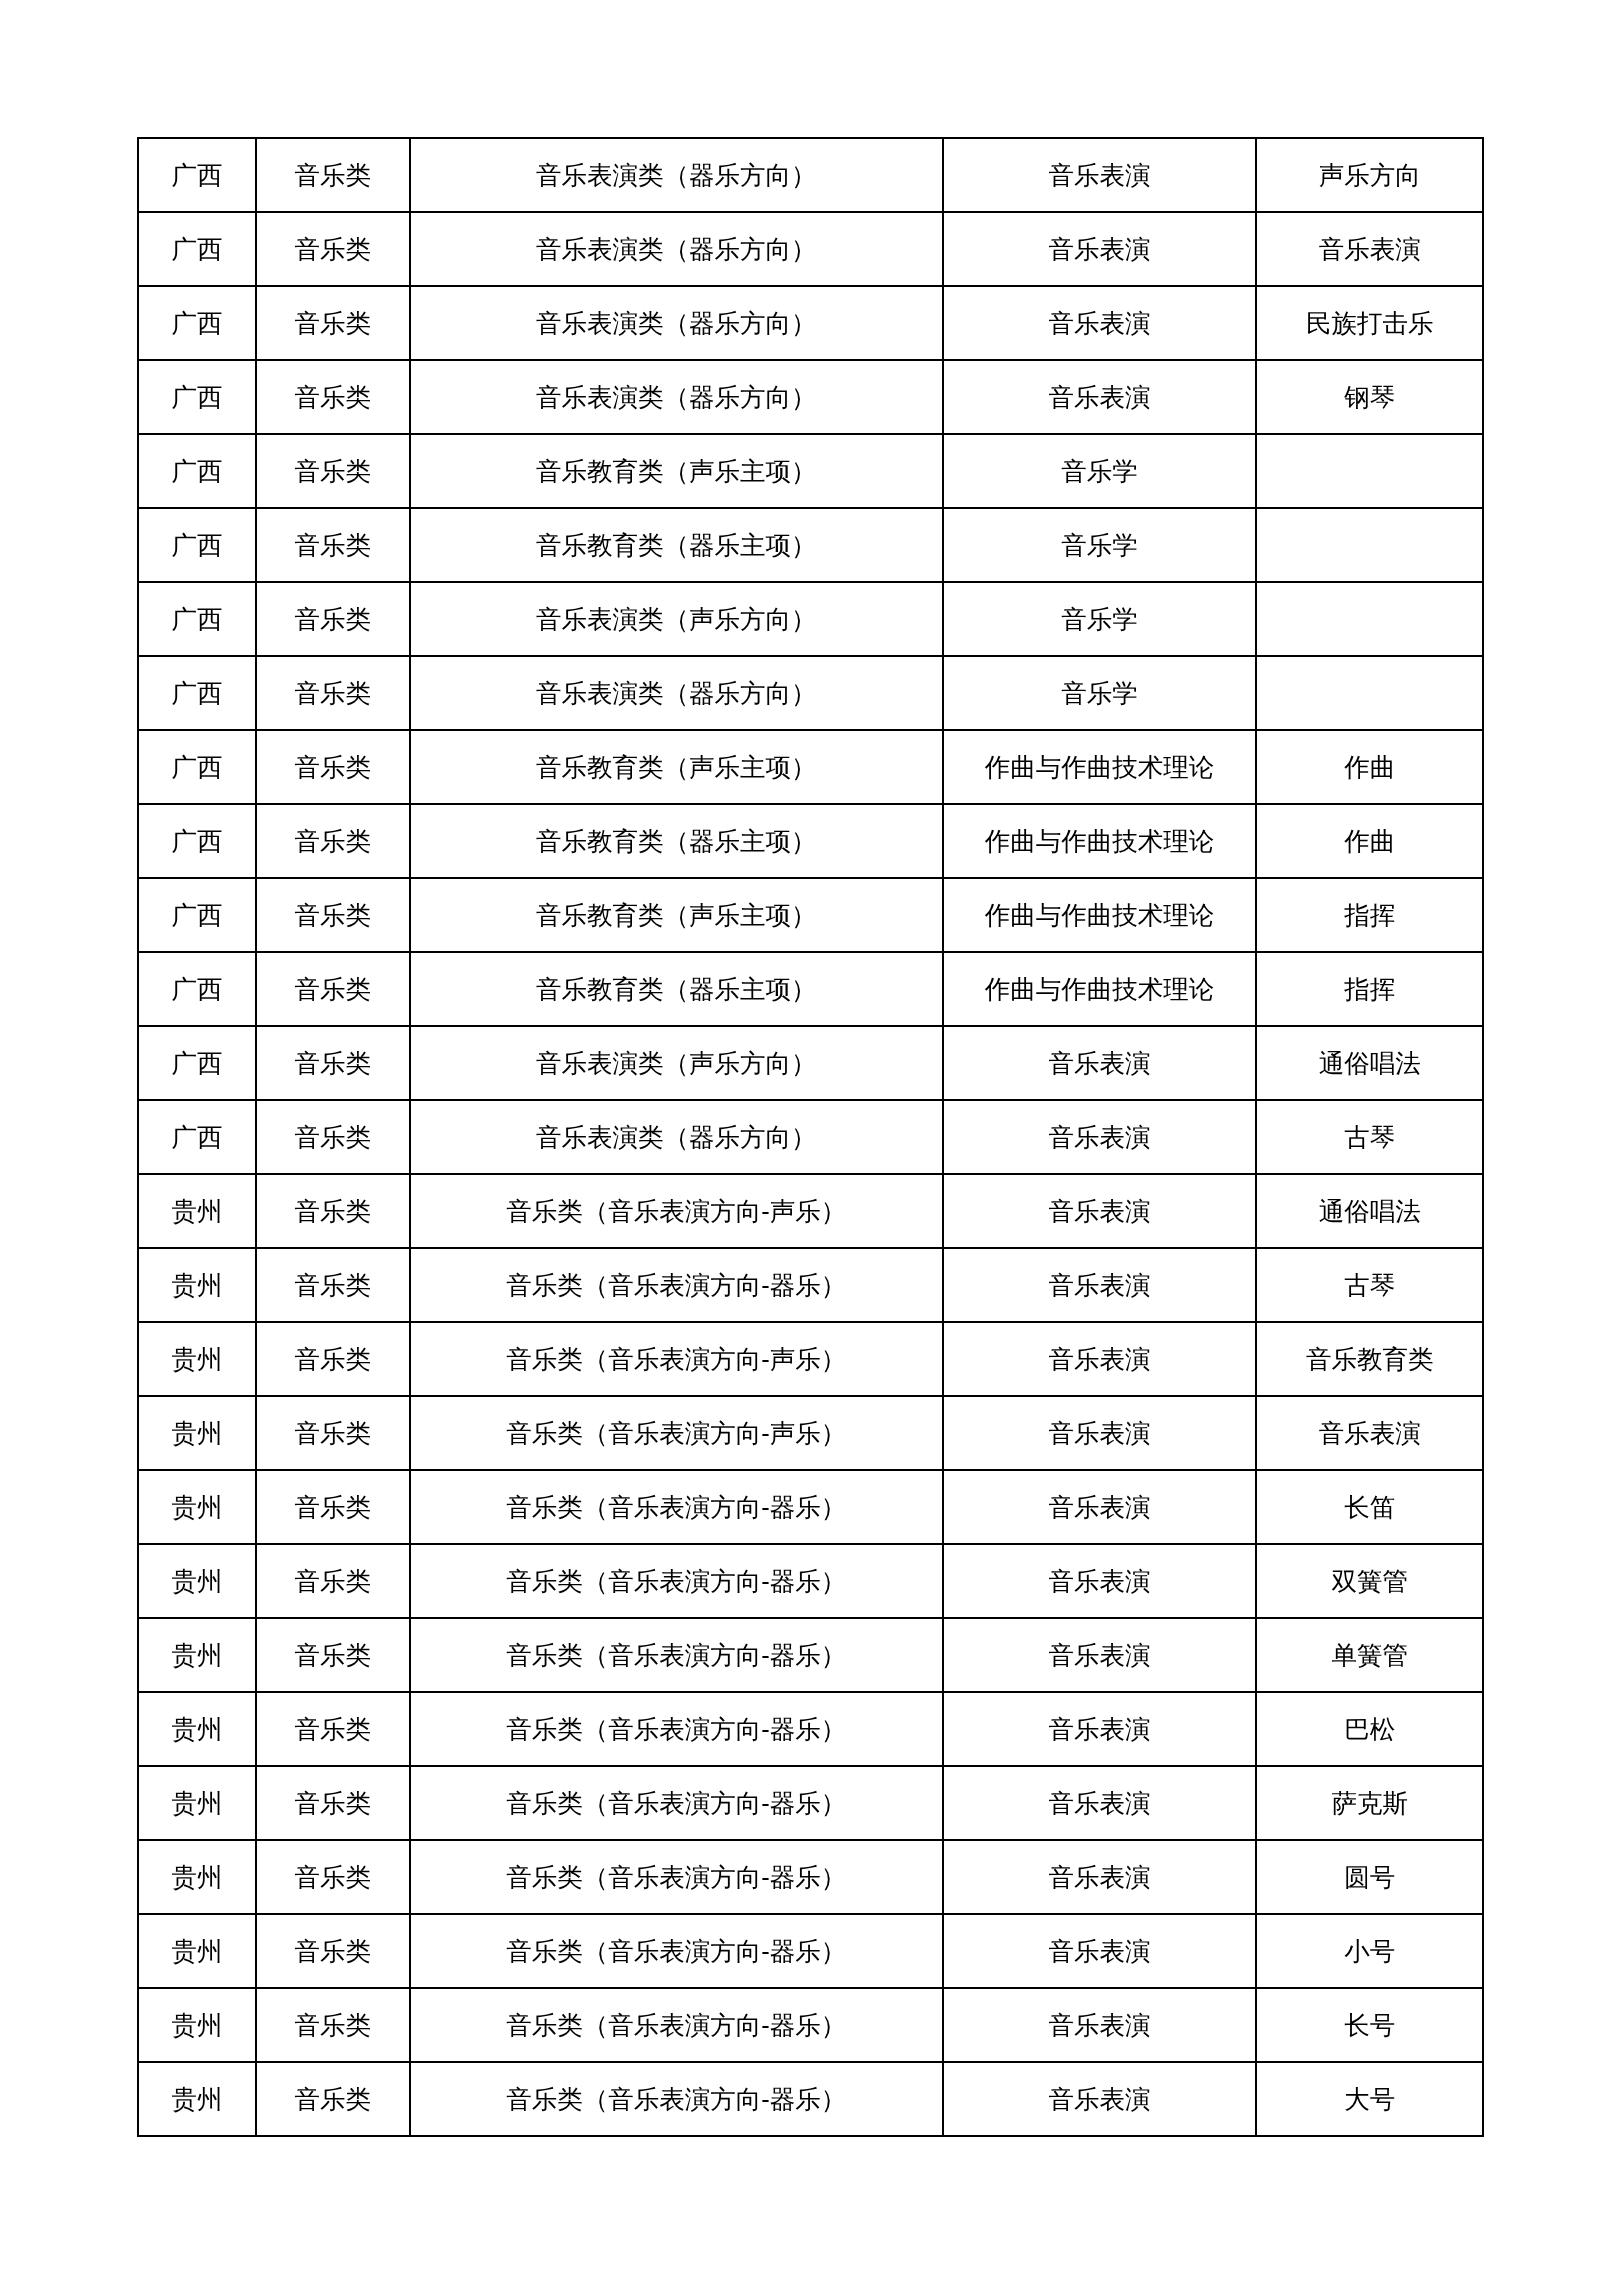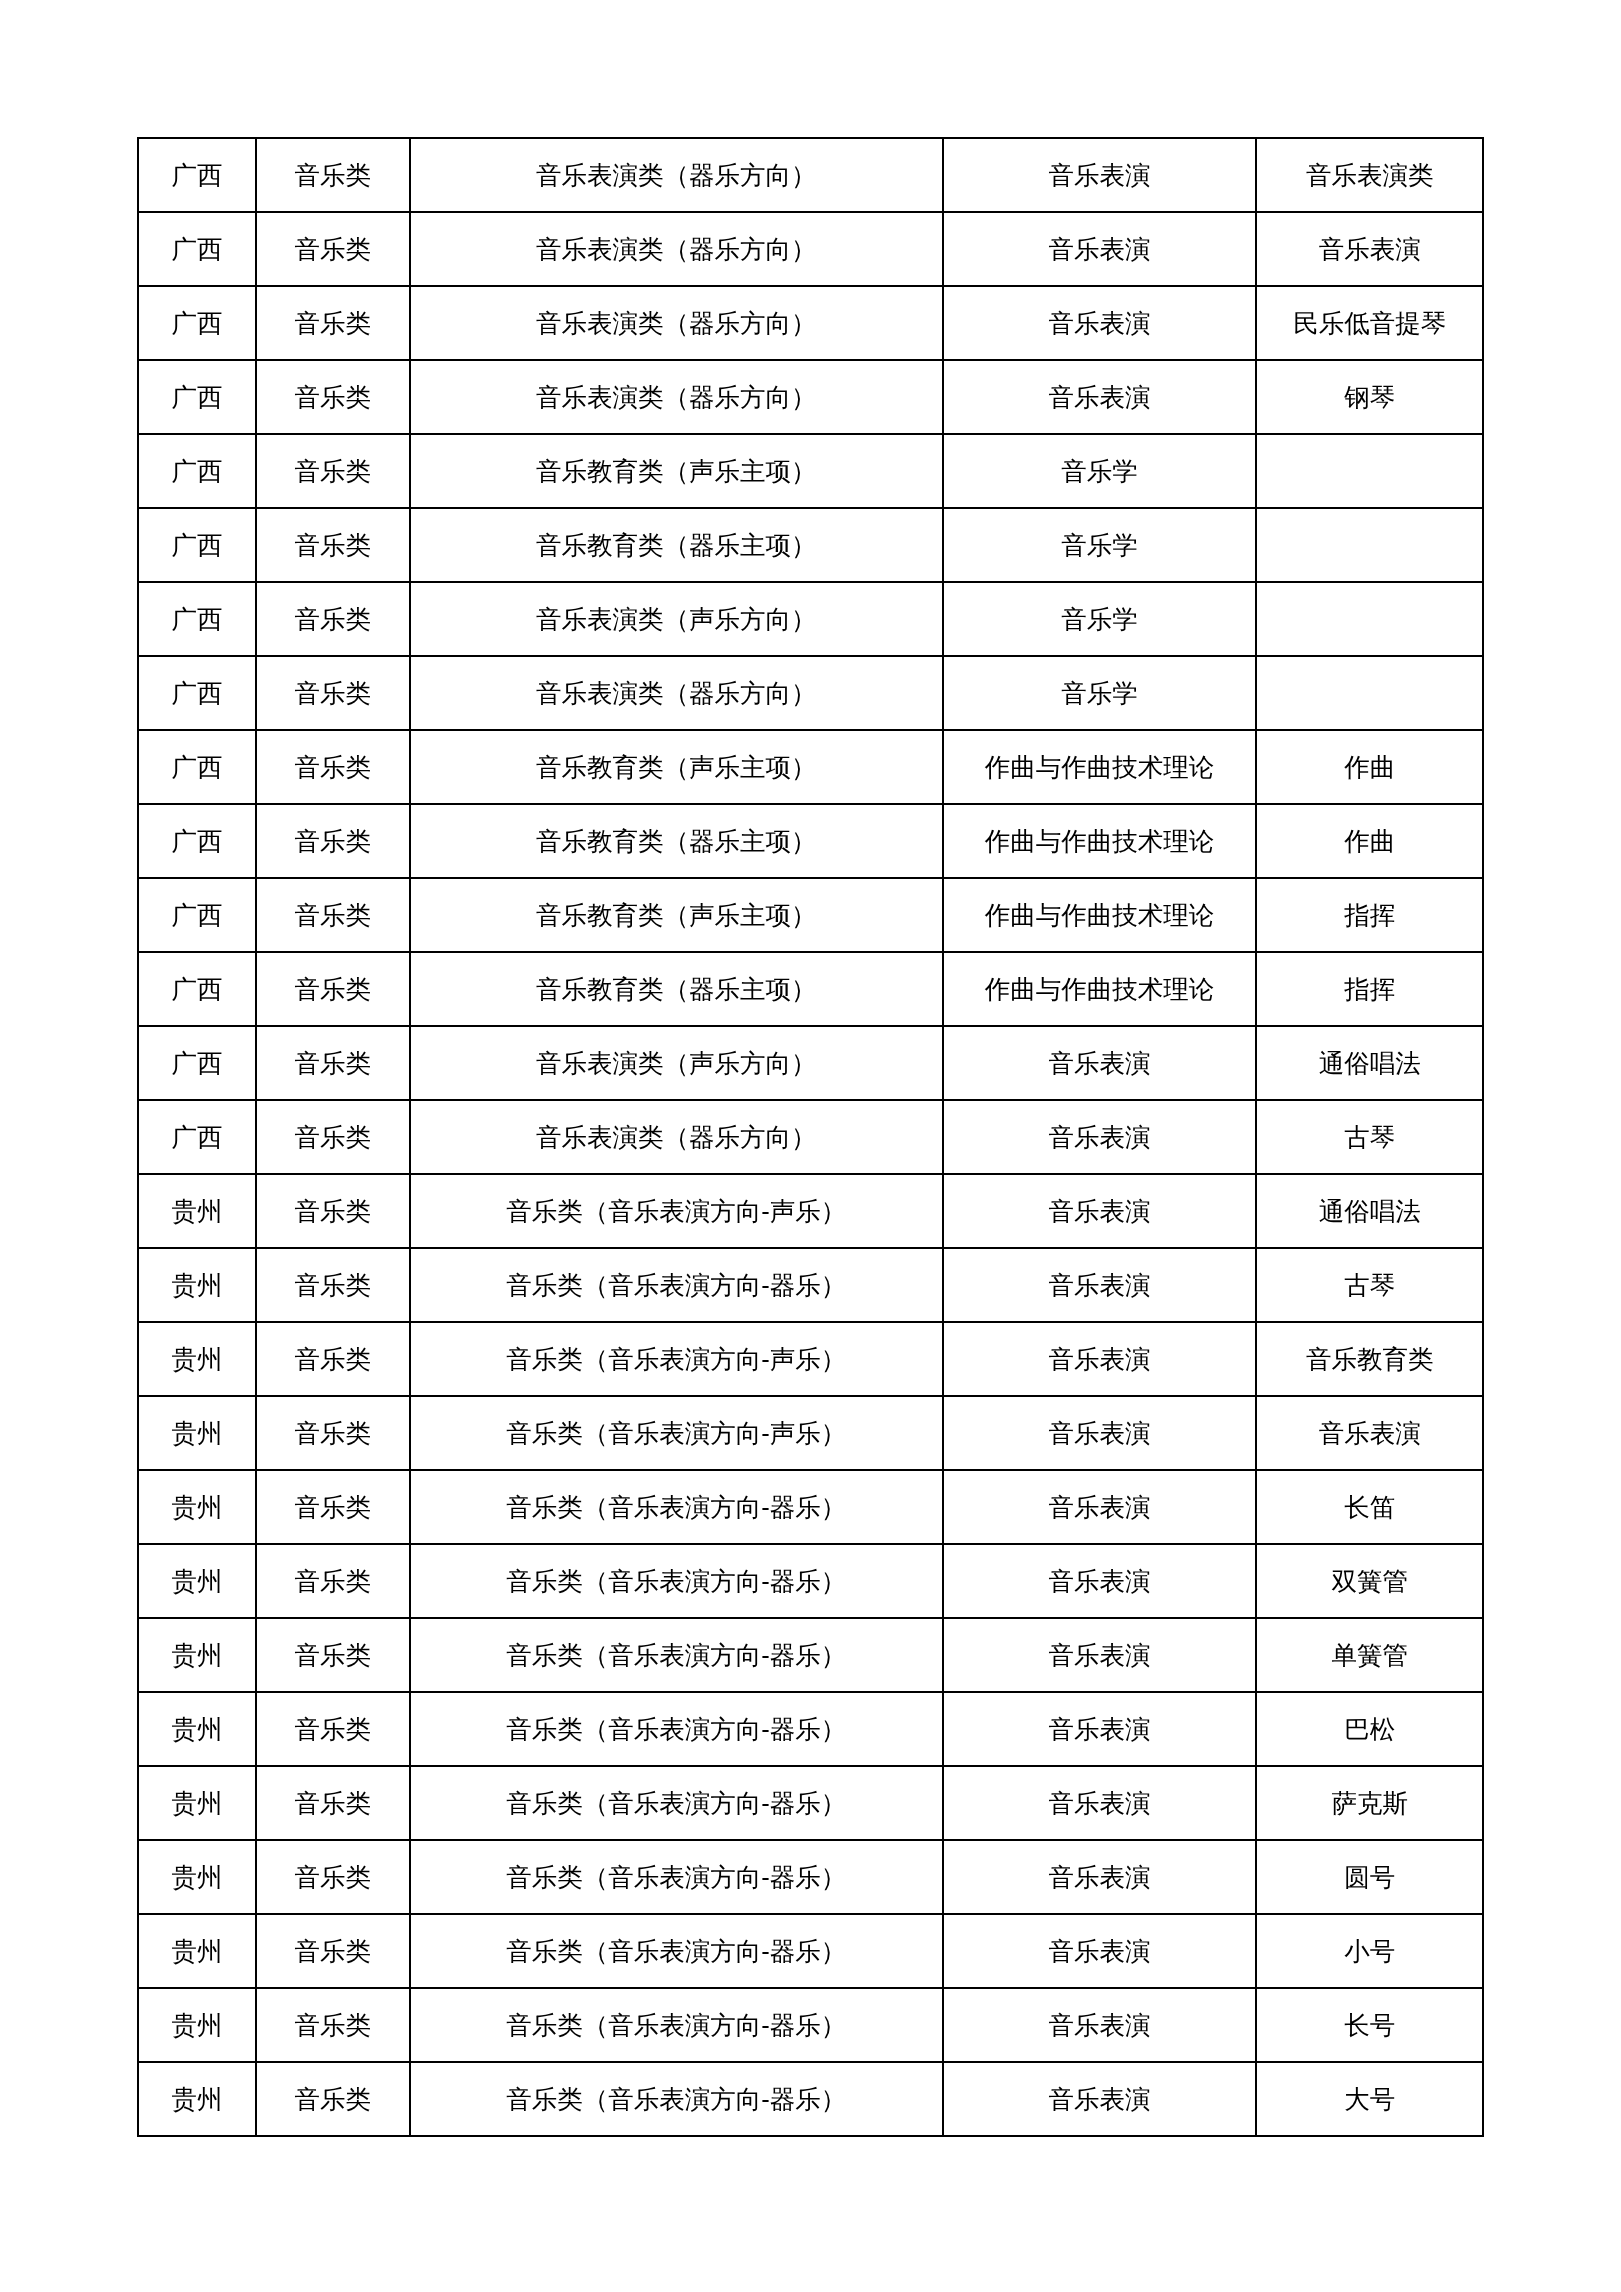--- a/index.html
+++ b/index.html
@@ -56,35 +56,35 @@
         <col class="c2">
         <col class="c3">
         <col class="c4">
     </colgroup>
     <tbody>
         <tr>
           <td>广西</td>
           <td>音乐类</td>
           <td>音乐表演类（器乐方向）</td>
           <td>音乐表演</td>
-          <td>音乐表演类</td>
-        </tr>
-        <tr>
-          <td>广西</td>
-          <td>音乐类</td>
-          <td>音乐表演类（器乐方向）</td>
-          <td>音乐表演</td>
-          <td>音乐表演</td>
-        </tr>
-        <tr>
-          <td>广西</td>
-          <td>音乐类</td>
-          <td>音乐表演类（器乐方向）</td>
-          <td>音乐表演</td>
-          <td>民乐低音提琴</td>
+          <td>声乐方向</td>
+        </tr>
+        <tr>
+          <td>广西</td>
+          <td>音乐类</td>
+          <td>音乐表演类（器乐方向）</td>
+          <td>音乐表演</td>
+          <td>音乐表演</td>
+        </tr>
+        <tr>
+          <td>广西</td>
+          <td>音乐类</td>
+          <td>音乐表演类（器乐方向）</td>
+          <td>音乐表演</td>
+          <td>民族打击乐</td>
         </tr>
         <tr>
           <td>广西</td>
           <td>音乐类</td>
           <td>音乐表演类（器乐方向）</td>
           <td>音乐表演</td>
           <td>钢琴</td>
         </tr>
         <tr>
           <td>广西</td>

